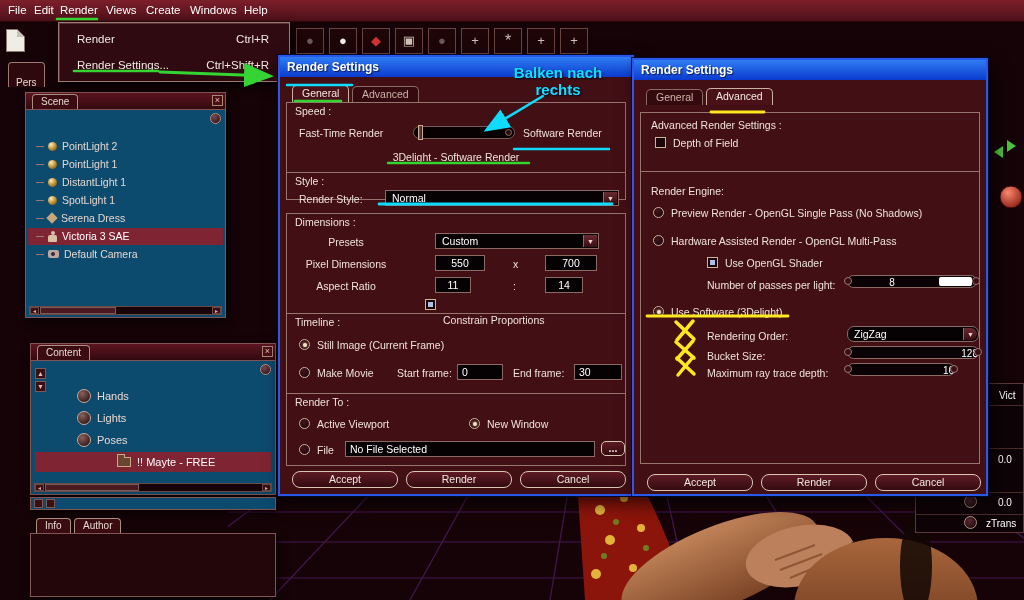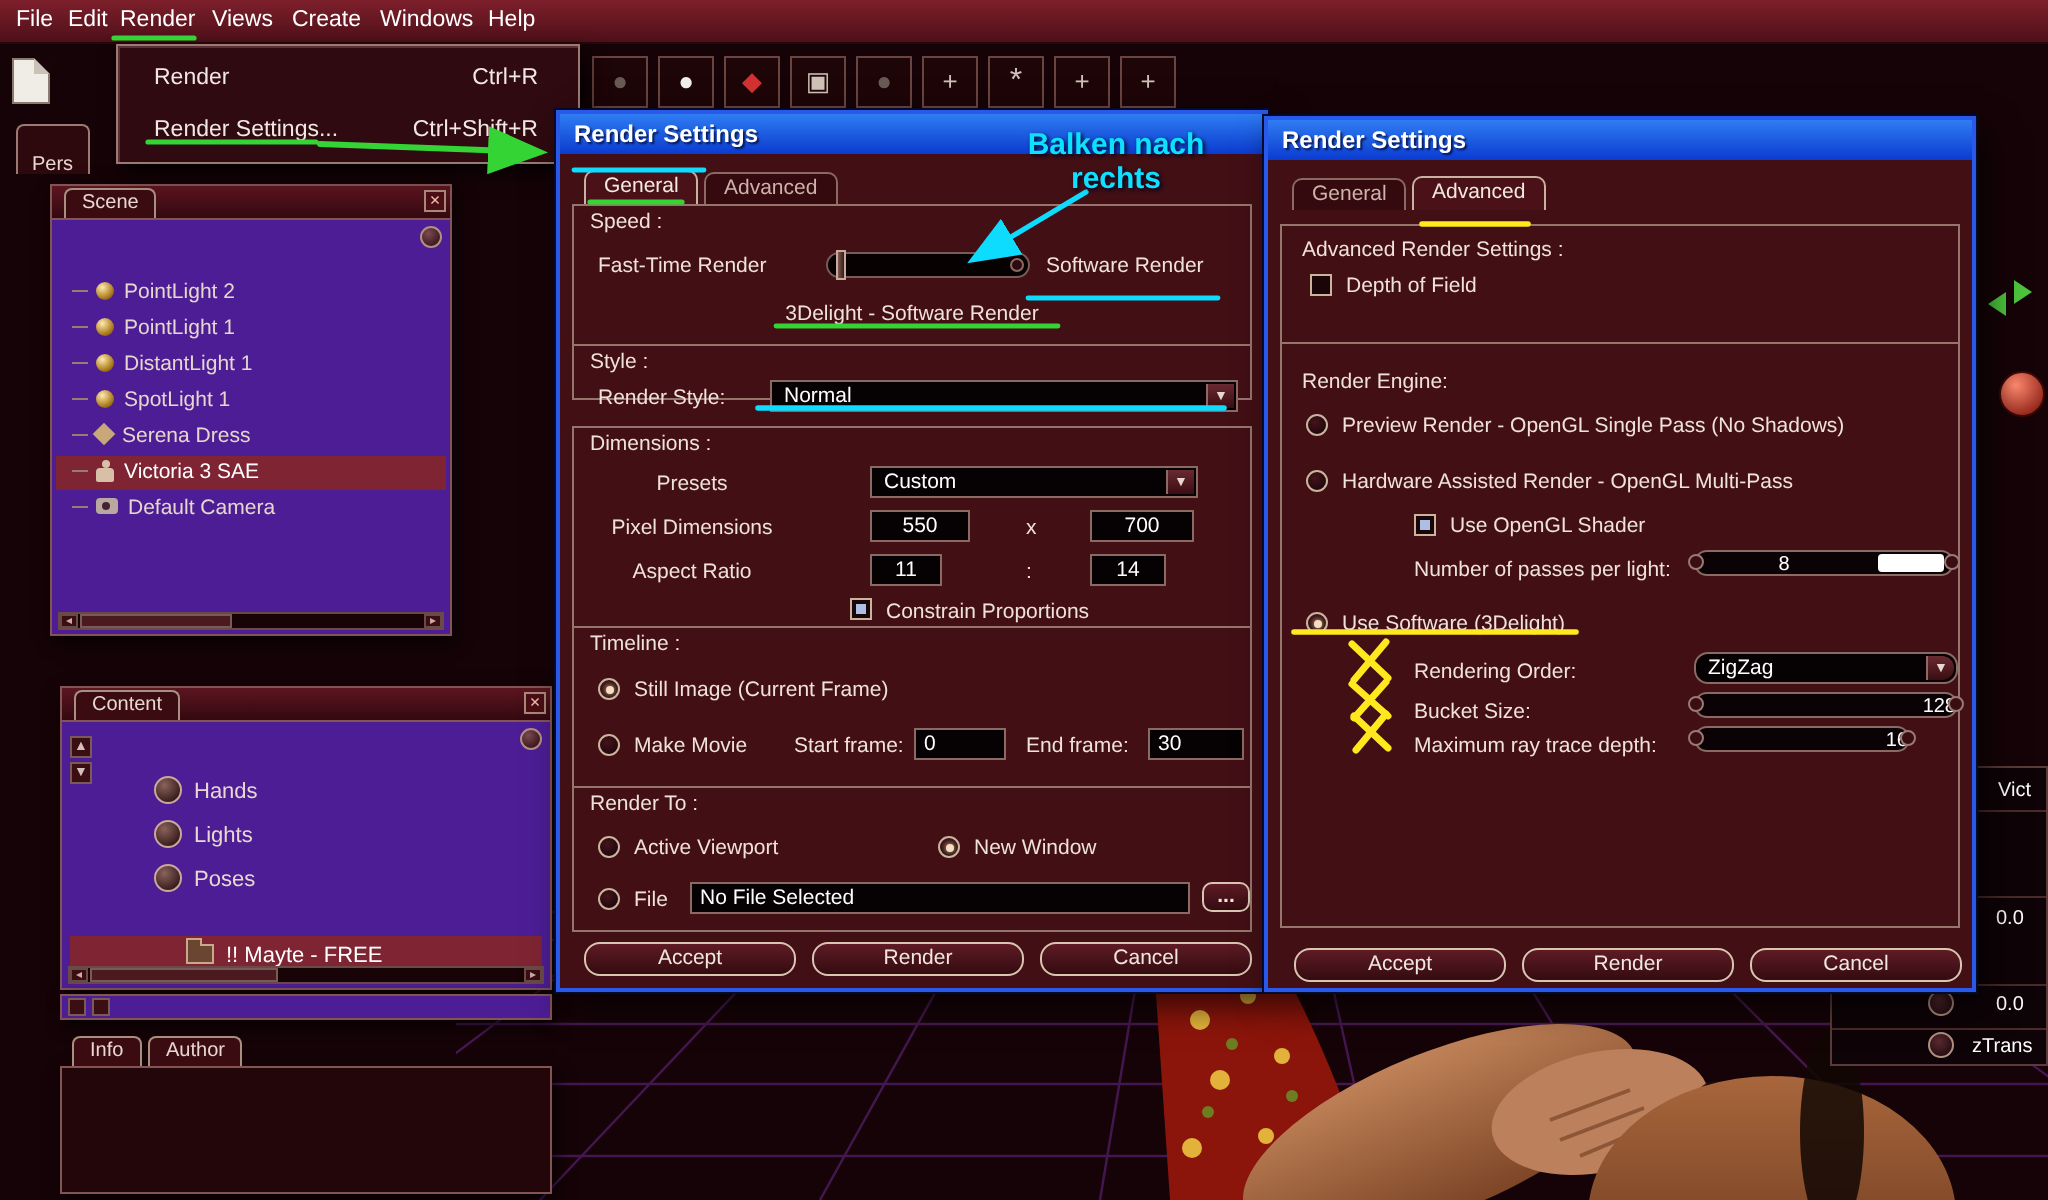--- a/index.html
+++ b/index.html
@@ -22,21 +22,21 @@
   
   .tbtn{position:absolute;top:28px;width:28px;height:26px;z-index:8;background:#1d0508;
     border:1px solid #6a443e;color:#cfc0b8;text-align:center;line-height:24px;font-size:13px}
   .tb-white{color:#f2eee8}.tb-red{color:#d23232}.tb-dim{color:#6a5a56}.tb-big{font-size:16px}
   .pageicon{position:absolute;left:6px;top:29px;width:19px;height:23px;z-index:8;background:#f0ece6;border:1px solid #8a7a70}
   .pageicon::after{content:"";position:absolute;right:-1px;top:-1px;border:4px solid #1a0308;border-left-color:#c9c2b8;border-bottom-color:#c9c2b8}
   .pers-tab{position:absolute;left:8px;top:62px;z-index:8;height:16px;padding:12px 7px;font-size:10px;line-height:15px;color:#e8d8d0;
     background:#2d080d;border:1px solid #9a7a72;border-bottom:none;border-radius:4px 4px 0 0}
 
   
-  .panel{position:absolute;z-index:10;background:#4c1d95;border:1px solid #845454;box-shadow:2px 3px 8px rgba(0,0,0,.7)}
+  .panel{position:absolute;z-index:10;background:#0c4a6e;border:1px solid #845454;box-shadow:2px 3px 8px rgba(0,0,0,.7)}
   .phead{position:absolute;left:0;right:0;top:0;height:17px;background:linear-gradient(180deg,#5c1520,#33090f);border-bottom:1px solid #845454}
   .ptab{position:absolute;height:15px;padding:0 8px;background:#3a0c11;border:1px solid #a89080;border-bottom:none;
     border-radius:4px 4px 0 0;font-size:10px;color:#e8d8d0;line-height:14px;z-index:11}
   .knob{position:absolute;width:11px;height:11px;border-radius:50%;border:1px solid #b09080;
     background:radial-gradient(circle at 35% 30%,#7a4a52,#2a070c);z-index:12}
   .closex{position:absolute;width:11px;height:11px;font-size:9px;line-height:9px;text-align:center;color:#f0c0b0;
     border:1px solid #a88878;background:#4a0e14;z-index:12}
   .trow{position:absolute;left:2px;right:2px;height:17px;font-size:10.5px;color:#e6d6ce;line-height:17px;white-space:nowrap}
   .trow.sel{background:#7e2433;color:#fff}
   .tdash{display:inline-block;width:8px;height:1px;background:#9a7a72;vertical-align:middle;margin:0 4px 2px 8px}
@@ -241,21 +241,21 @@
   <div class="panel" style="left:30px;top:343px;width:246px;height:152px">
     <div class="phead"></div>
     <div class="ptab" style="left:6px;top:1px">Content</div>
     <div class="closex" style="right:2px;top:2px">×</div>
     <div class="knob" style="right:4px;top:20px"></div>
     <div class="mini" style="left:4px;top:24px">▲</div>
     <div class="mini" style="left:4px;top:37px">▼</div>
     <div class="crow" style="top:42px;padding-left:42px"><span class="c-ico"></span><span>Hands</span></div>
     <div class="crow" style="top:64px;padding-left:42px"><span class="c-ico"></span><span>Lights</span></div>
     <div class="crow" style="top:86px;padding-left:42px"><span class="c-ico"></span><span>Poses</span></div>
-    <div class="crow sel" style="top:124px;padding-left:58px"><span class="i-folder"></span><span>!! Mayte - FREE</span></div>
+    <div class="crow sel" style="top:108px;padding-left:82px"><span class="i-folder"></span><span>!! Mayte - FREE</span></div>
     <div class="hscroll">
       <span class="harrow" style="left:0">◂</span>
       <span class="hthumb"></span>
       <span class="harrow" style="right:0">▸</span>
     </div>
   </div>
 
   <div class="panel" style="left:30px;top:497px;width:246px;height:13px">
     <div class="mini" style="left:3px;top:1px;width:9px;height:9px"></div>
     <div class="mini" style="left:15px;top:1px;width:9px;height:9px"></div>
@@ -313,21 +313,21 @@
       </div>
       <div class="rlab" style="left:0;top:44px">Pixel Dimensions</div>
       <input class="field ctr" style="left: 148px; top: 41px; width: 50px;" readonly="" value="550">
       <div class="lbl" style="left:226px;top:44px">x</div>
       <input class="field ctr" style="left: 258px; top: 41px; width: 52px;" readonly="" value="700">
       <div class="rlab" style="left:0;top:66px">Aspect Ratio</div>
       <input class="field ctr" style="left: 148px; top: 63px; width: 36px;" readonly="" value="11">
       <div class="lbl" style="left:226px;top:66px">:</div>
       <input class="field ctr" style="left: 258px; top: 63px; width: 38px;" readonly="" value="14">
       <div class="check on" style="left:138px;top:85px"></div>
-      <div class="lbl" style="left:156px;top:86px">Constrain Proportions</div>
+      <div class="lbl" style="left:156px;top:100px">Constrain Proportions</div>
     </div>
 
     <div class="group" style="top:256px;height:81px">
       <div class="glabel">Timeline :</div>
       <div class="radio on" style="left:12px;top:25px"></div>
       <div class="lbl" style="left:30px;top:25px">Still Image (Current Frame)</div>
       <div class="radio" style="left:12px;top:53px"></div>
       <div class="lbl" style="left:30px;top:53px">Make Movie</div>
       <div class="lbl" style="left:110px;top:53px">Start frame:</div>
       <input class="field" style="left: 170px; top: 50px; width: 46px;" readonly="" value="0">

